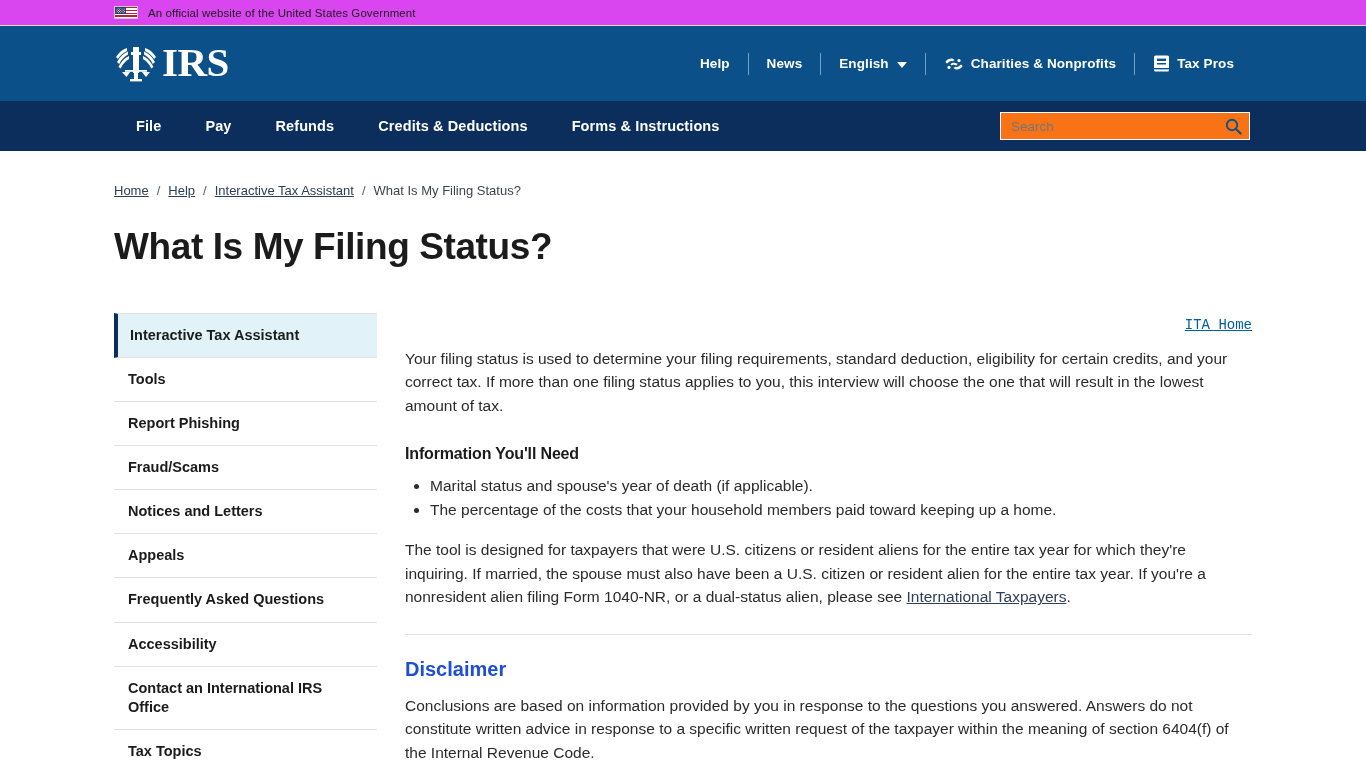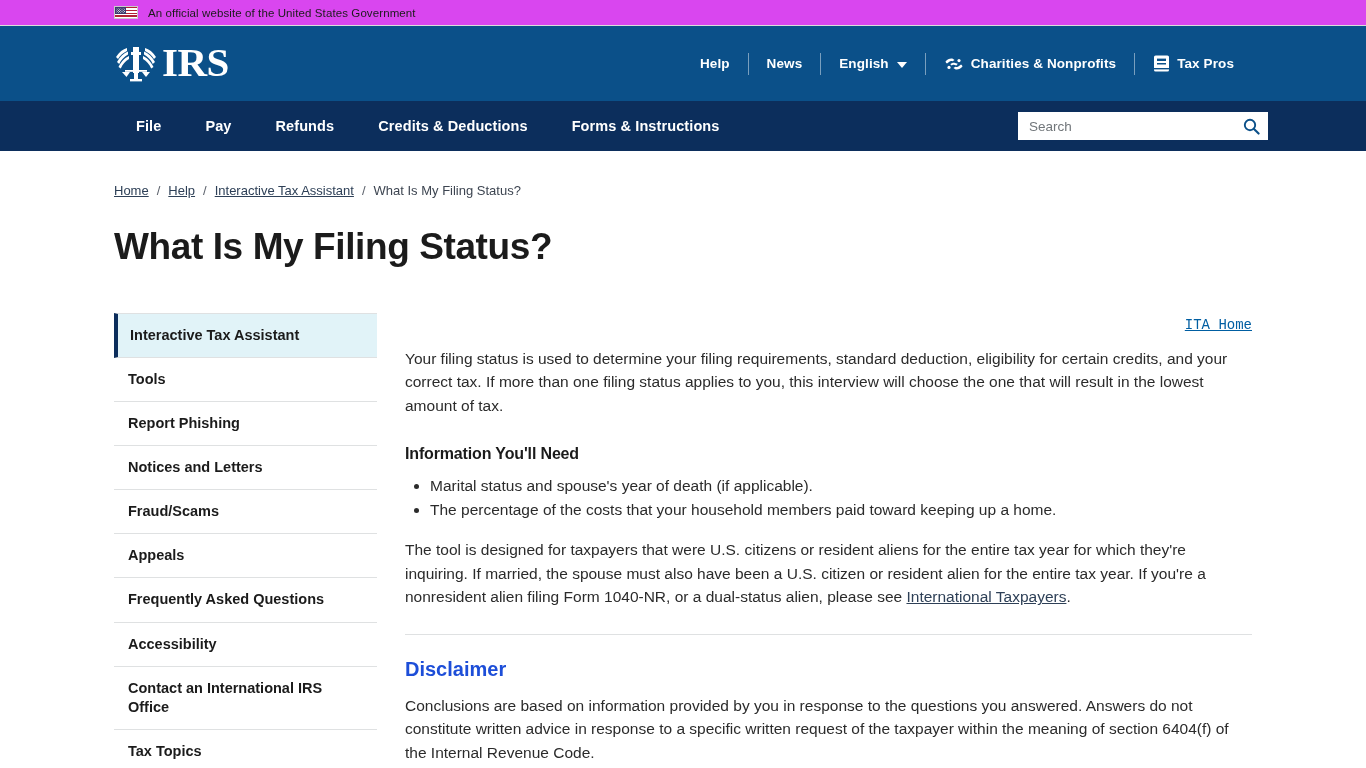--- a/index.html
+++ b/index.html
@@ -153,24 +153,24 @@
     color: #ffffff;
     font-size: 14.5px;
     font-weight: 700;
     text-decoration: none;
     padding: 0 22px;
     white-space: nowrap;
     letter-spacing: 0.1px;
   }
   .search-wrap {
     position: absolute;
-    right: 98px;
+    right: 116px;
     width: 250px;
     height: 28px;
-    background: #ffffff;
+    background: #f97316;
     border: 1px solid #ffffff;
     display: flex;
     align-items: center;
     gap: 13px;
   }
   .search-input {
     flex: 1;
     border: 0;
     outline: 0;
     height: 26px;
@@ -430,22 +430,22 @@
 </nav>
 
 <h1 class="page-title">What Is My Filing Status?</h1>
 
 <div class="body-wrap">
 
   <aside class="sidebar">
     <a class="side-item active" href="#">Interactive Tax Assistant</a>
     <a class="side-item" href="#">Tools</a>
     <a class="side-item" href="#">Report Phishing</a>
+    <a class="side-item" href="#">Fraud/Scams</a>
     <a class="side-item" href="#">Notices and Letters</a>
-    <a class="side-item" href="#">Fraud/Scams</a>
     <a class="side-item" href="#">Appeals</a>
     <a class="side-item" href="#">Frequently Asked Questions</a>
     <a class="side-item" href="#">Accessibility</a>
     <a class="side-item" href="#">Contact an International IRS Office</a>
     <a class="side-item" href="#">Tax Topics</a>
   </aside>
 
   <main class="content">
 
     <div class="ita-home-row">

